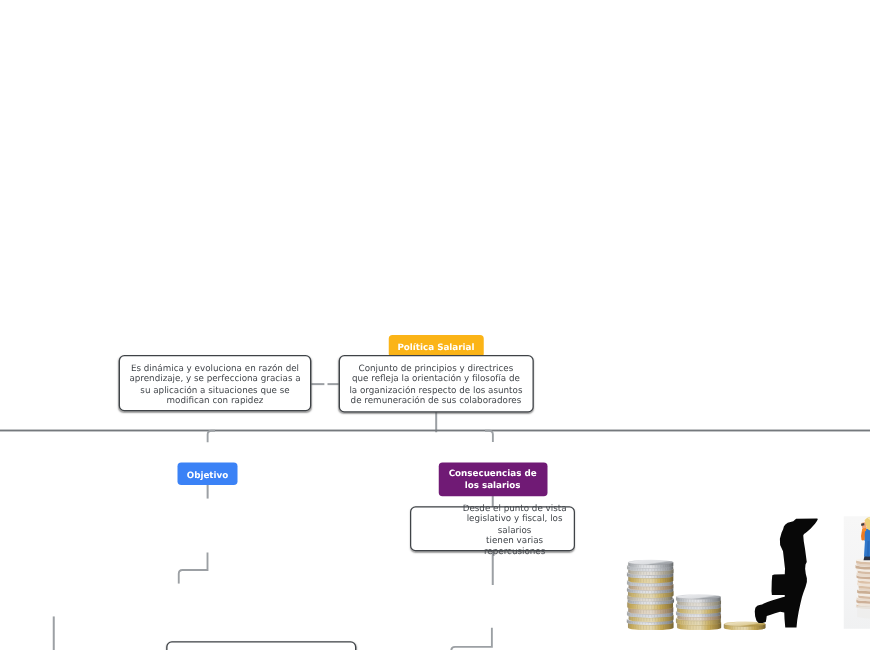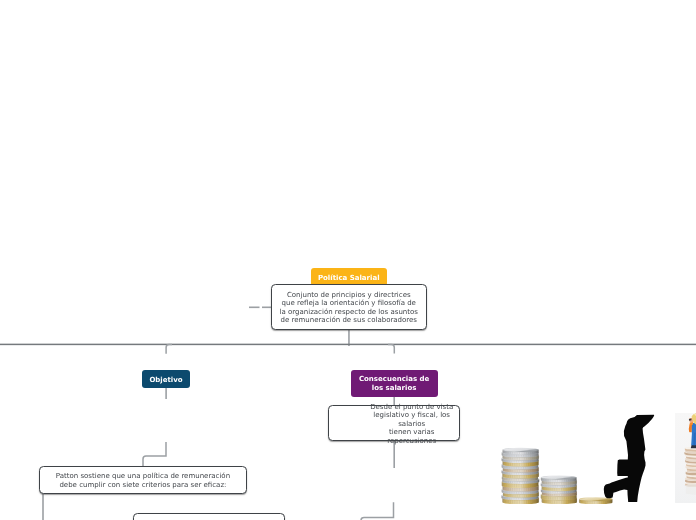--- a/index.html
+++ b/index.html
@@ -126,56 +126,58 @@
   <div class="elbow" style="left:355px;top:501px;width:44px;height:20px;">
     <svg style="display:block" width="44" height="20" viewBox="0 0 44 20">
         <path d="M38.5 1.2 V16.5 H9 Q6 16.5 6 19.5 V20" fill="none" stroke="#9ca0a4" stroke-width="1.5"></path>
       </svg>
   </div>
 
   <div class="node pill" style="left: 311px; top: 252px; width: 75.5px; height: 18px; background: rgb(251, 180, 23);">
     <span>Política Salarial</span>
   </div>
 
+  <div class="node box" style="left:95px;top:284.2px;width:154px;height:45.3px;">
+    <span>
+        <span style="display:block">Es dinámica y evoluciona en razón del</span>
+        <span style="display:block">aprendizaje, y se perfecciona gracias a</span>
+        <span style="display:block">su aplicación a situaciones que se</span>
+        <span style="display:block">modifican con rapidez</span>
+      </span>
+  </div>
 
   <div class="node box" style="left:271px;top:284px;width:155.5px;height:45.5px;">
     <span>
         <span style="display:block">Conjunto de principios y directrices</span>
         <span style="display:block">que refleja la orientación y filosofía de</span>
         <span style="display:block">la organización respecto de los asuntos</span>
         <span style="display:block">de remuneración de sus colaboradores</span>
       </span>
   </div>
 
-  <div class="node pill" style="left: 142px; top: 353.8px; width: 48px; height: 18.6px; background: #0c4a6e;">
+  <div class="node pill" style="left: 142px; top: 353.8px; width: 48px; height: 18.6px; background: #3b82f6;">
     <span>Objetivo</span>
   </div>
 
   <div class="node pill" style="left: 350.5px; top: 353.5px; width: 87.2px; height: 27.3px; background: #701a75;">
     <span>
         <span style="display:block">Consecuencias de</span>
         <span style="display:block">los salarios</span>
       </span>
   </div>
 
 
   <div class="node box" style="left:328.2px;top:405.3px;width:132px;height:35.5px;padding-left:35px;">
     <span>
         <span style="display:block">Desde el punto de vista</span>
         <span style="display:block">legislativo y fiscal, los salarios</span>
         <span style="display:block">tienen varias repercusiones</span>
       </span>
   </div>
 
-  <div class="node box" style="left:39.2px;top:466px;width:207.5px;height:28px;">
-    <span>
-        <span style="display:block">Patton sostiene que una política de remuneración</span>
-        <span style="display:block">debe cumplir con siete criterios para ser eficaz:</span>
-      </span>
-  </div>
 
 
   <div class="node box" style="left:132.9px;top:512.9px;width:152.3px;height:30px;"></div>
 
   <div class="photo" style="left:473px;top:412px;width:195px;height:92px;">
     <svg style="display:block" width="195" height="92" viewBox="0 0 195 92">
       <g>
 <defs>
             <linearGradient id="rg" x1="0" y1="0" x2="1" y2="0">
               <stop offset="0" stop-color="#b5a26f"></stop>

